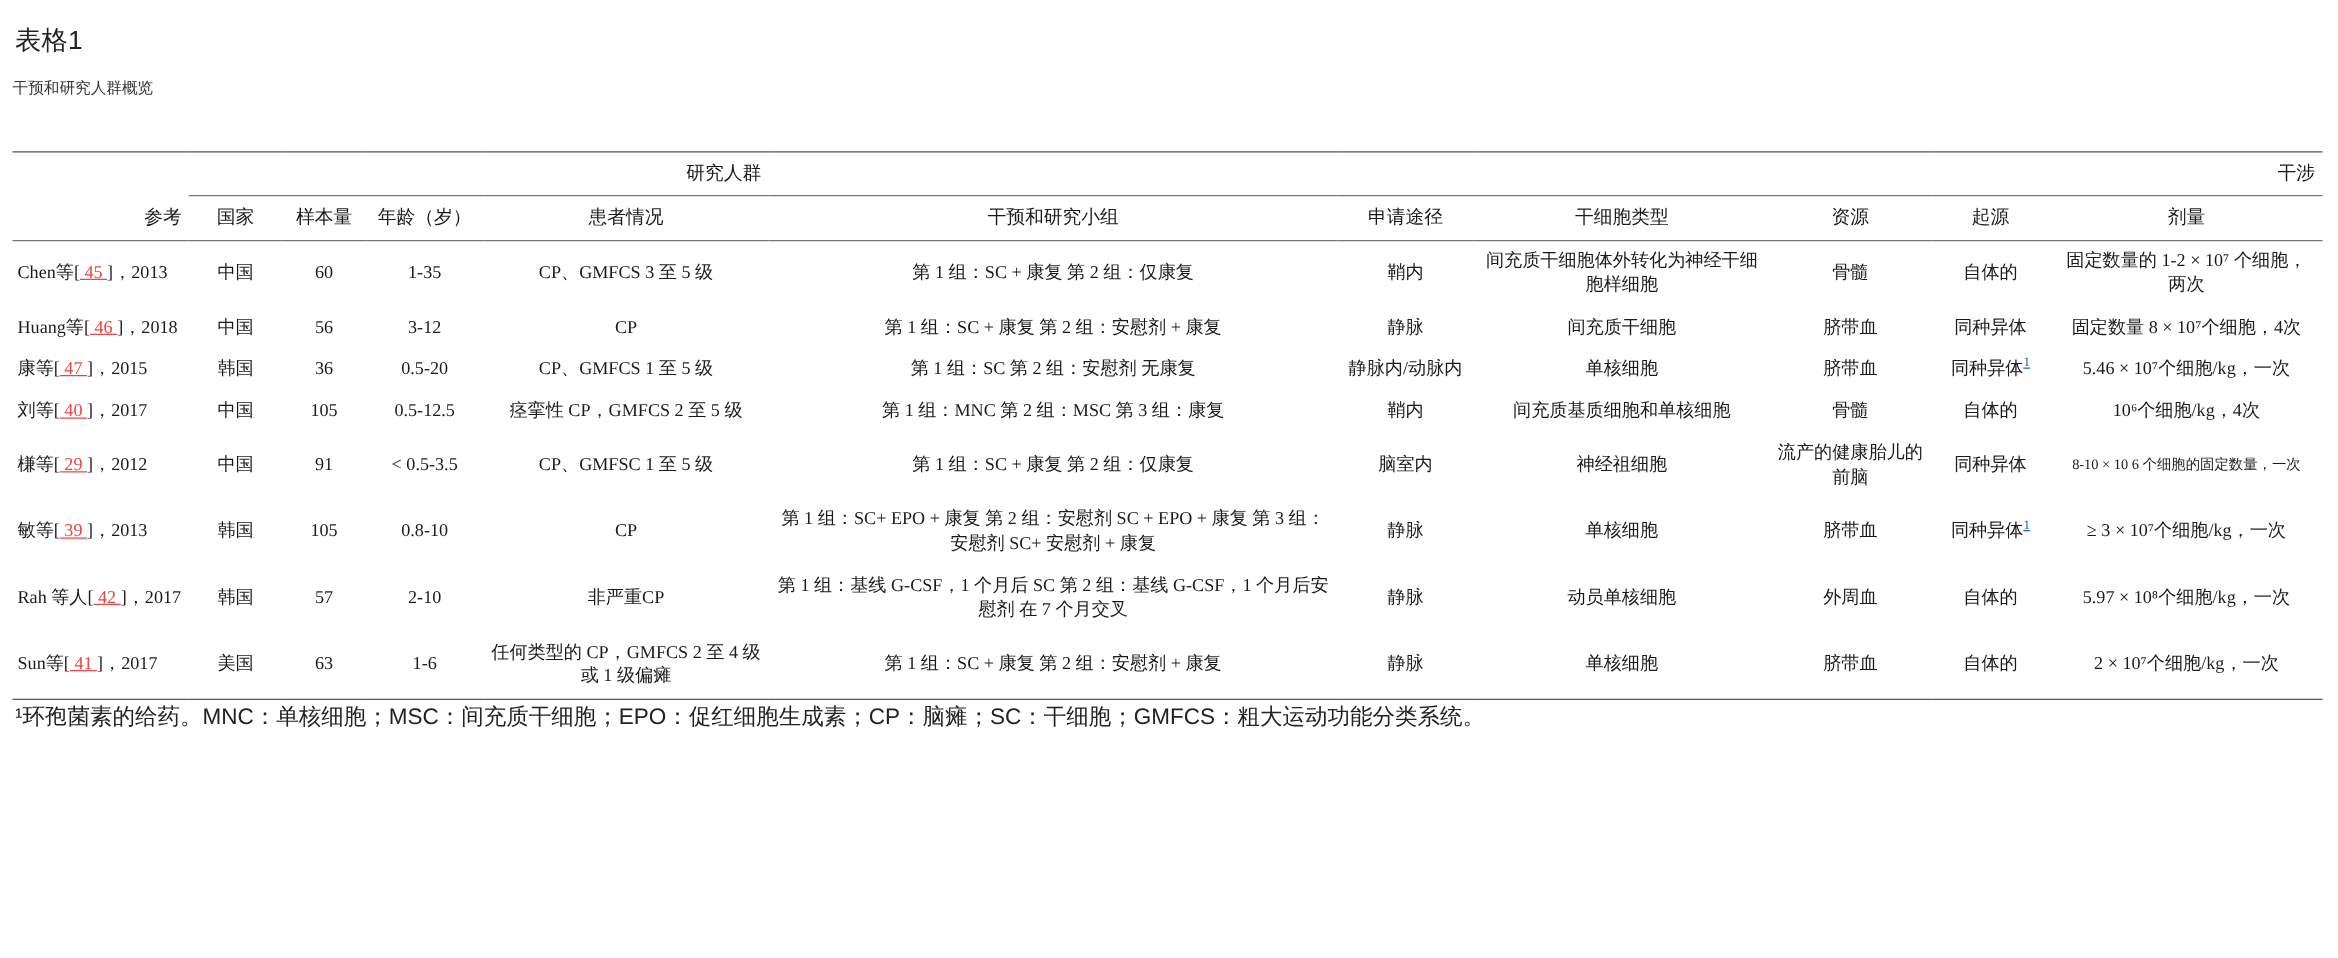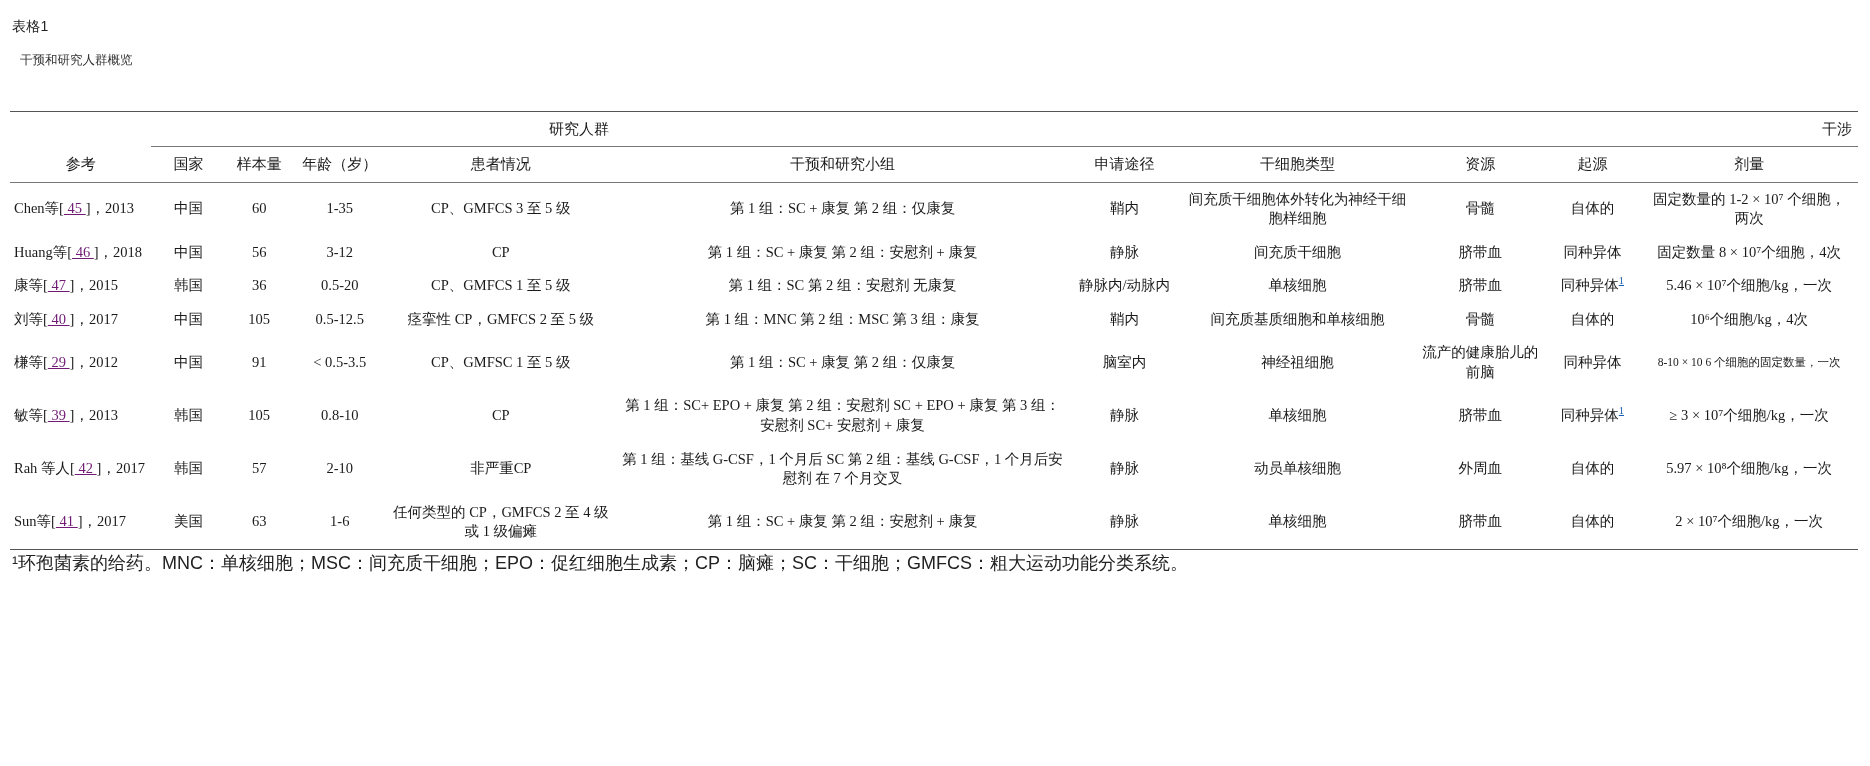--- a/index.html
+++ b/index.html
@@ -13,30 +13,30 @@
     font-family: "Liberation Serif", "DejaVu Serif", serif;
     color: #1a1a1a;
     -webkit-font-smoothing: antialiased;
   }
   .page {
     padding: 14px 10px 0 10px;
     box-sizing: border-box;
   }
   .table-label {
     font-family: "Liberation Sans", sans-serif;
-    font-size: 14px;
+    font-size: 21px;
     color: #222;
     margin: 4px 0 0 2px;
     letter-spacing: .2px;
   }
   .table-caption {
     font-family: "Liberation Sans", sans-serif;
     font-size: 12.5px;
     color: #333;
-    margin: 16px 0 0 10px;
+    margin: 16px 0 0 0;
   }
   table.data {
     border-collapse: collapse;
     width: 1848px;
     margin-top: 42px;
     font-family: "Liberation Serif", "DejaVu Serif", serif;
     font-size: 14.5px;
     table-layout: fixed;
   }
   table.data td, table.data th {
@@ -58,34 +58,34 @@
   }
   .hdr-row th {
     border-bottom: 1px solid #777;
     text-align: center;
     font-size: 15px;
     padding-bottom: 9px;
     padding-top: 9px;
     vertical-align: bottom;
   }
   .hdr-row th.left {
-    text-align: center;
+    text-align: right;
   }
   tbody td {
     text-align: center;
   }
   tbody td.ref {
     text-align: left;
     padding-left: 4px;
   }
   tbody tr:last-child td {
     border-bottom: 1.2px solid #555;
   }
   a.cite {
-    color: #701a75;
+    color: #ef4444;
     text-decoration: underline;
   }
   sup {
     font-size: 72%;
     vertical-align: super;
     line-height: 0;
   }
   .tiny {
     font-size: 11.5px;
   }

